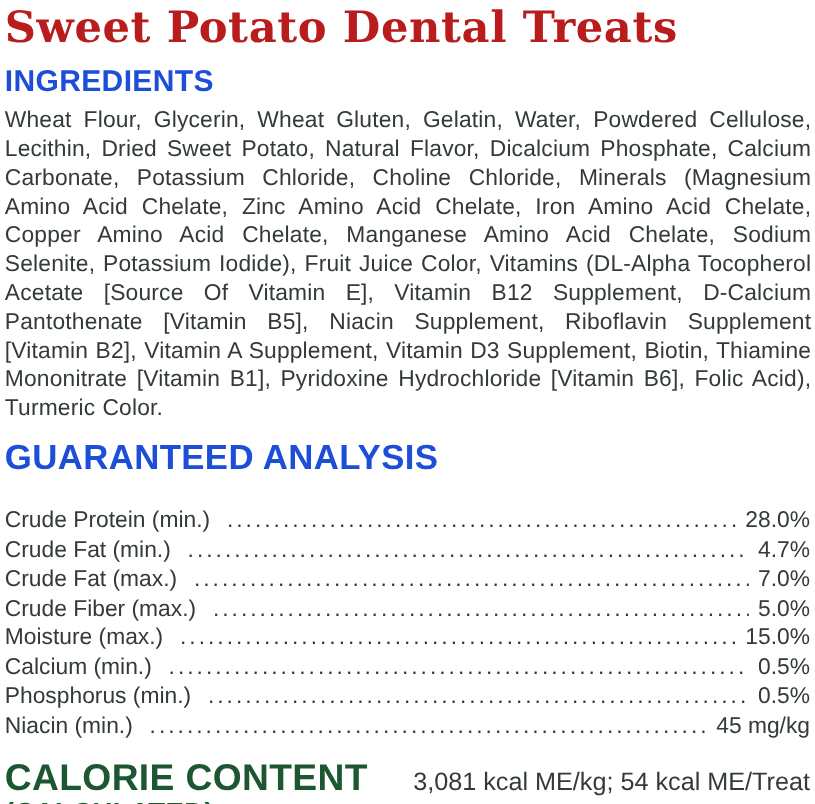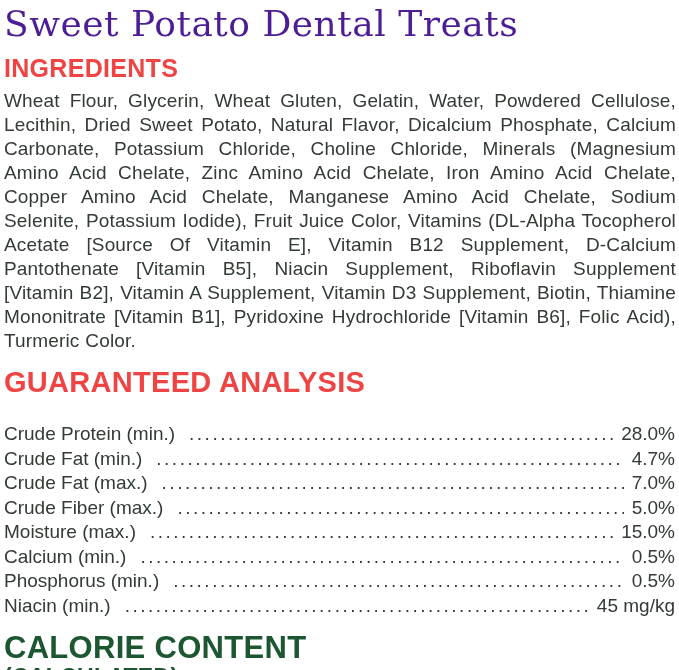--- a/index.html
+++ b/index.html
@@ -7,30 +7,30 @@
   body {
     background: #ffffff;
     font-family: "Liberation Sans", "DejaVu Sans", sans-serif;
     color: #333b35;
     overflow: hidden;
   }
   .page { padding: 2px 3px 0 4px; }
 
   .title {
     font-family: "DejaVu Serif", "Liberation Serif", serif;
-    font-weight: 400;
-    color: #4c1d95;
+    font-weight: 700;
+    color: #b91c1c;
     font-size: 36px;
     line-height: 43px;
     letter-spacing: 0.5px;
     white-space: nowrap;
   }
 
   .heading {
-    color: #ef4444;
+    color: #1d4ed8;
     font-weight: 700;
     letter-spacing: 0.3px;
   }
   .ingredients-heading {
     font-size: 25px;
     line-height: 28px;
     margin-top: 9px;
     margin-bottom: 7px;
   }
   .ingredients-text {
@@ -141,15 +141,16 @@
         <span class="ga-value">45 mg/kg</span>
       </div>
       </div>
   </section>
 
   <section class="calorie">
     <div class="calorie-heading">
       <div class="calorie-line1">CALORIE CONTENT</div>
       <div class="calorie-line2">(CALCULATED)</div>
     </div>
+    <div class="calorie-value">3,081 kcal ME/kg; 54 kcal ME/Treat</div>
   </section>
 
 </div>
 
 </body></html>

